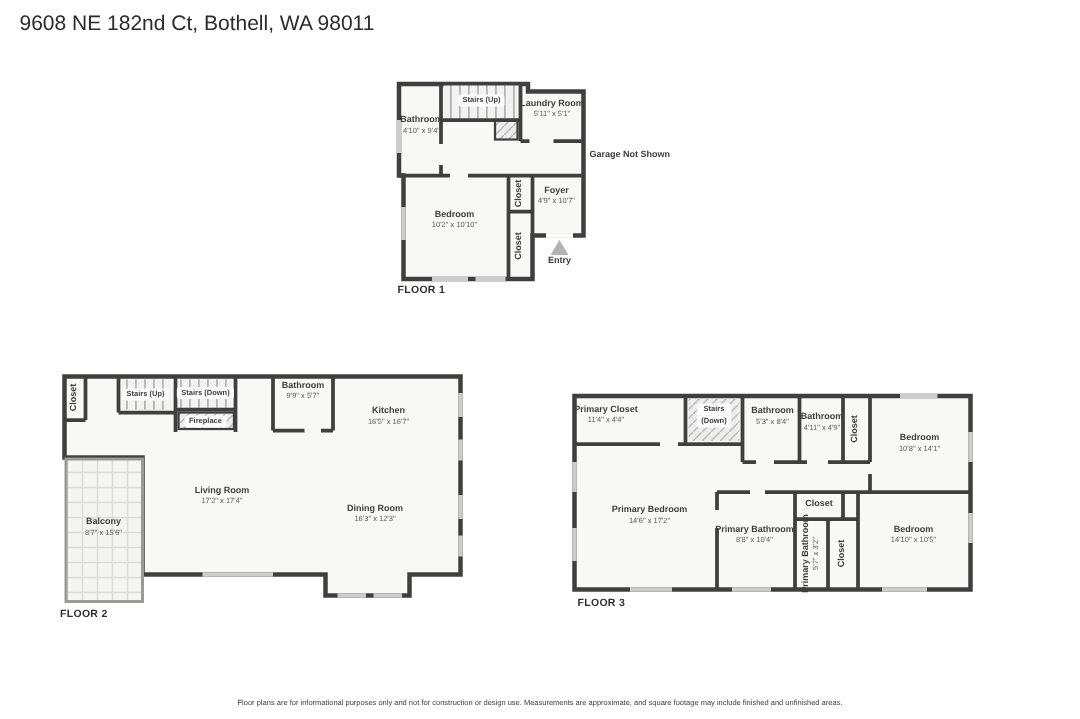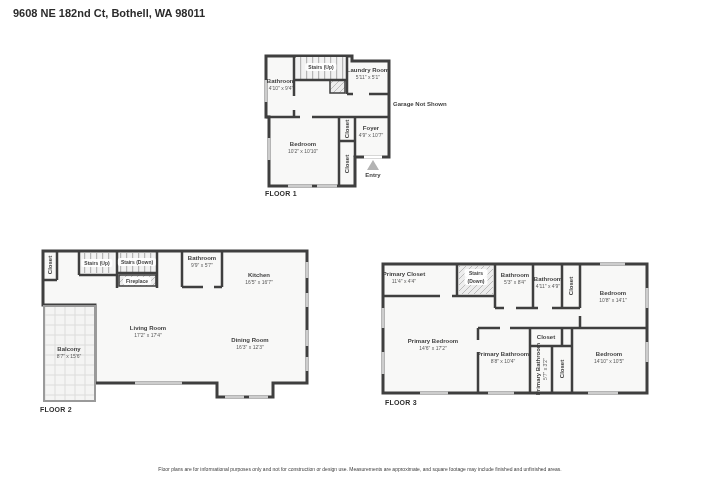--- a/index.html
+++ b/index.html
@@ -14,21 +14,21 @@
   .gap{stroke:#ffffff;stroke-width:3.2;fill:none;}
   .balcony{stroke:#9a9a9a;stroke-width:2;}
   .thin{stroke:#3f3f3f;stroke-width:1.5;}
   .lbl{position:absolute;transform:translate(-50%,-50%);text-align:center;color:#3e3e3e;z-index:2;}
   .lbl .nm{display:block;font-weight:bold;font-size:6px;line-height:7px;white-space:nowrap;}
   .lbl .dm{display:block;font-size:5px;line-height:6px;color:#5a5a5a;white-space:nowrap;}
   .vert{transform:translate(-50%,-50%) rotate(-90deg);}
   .pill .nm{background:rgba(255,255,255,.92);padding:1px 3px;border-radius:2px;font-size:5px;line-height:6px;}
   .anchor-left{transform:translate(0,-50%);text-align:left;}
   .floor-label{position:absolute;font-weight:bold;font-size:7px;color:#2e2e2e;letter-spacing:.2px;z-index:2;}
-  .title{position:absolute;left:13px;top:7px;font-size:11px;font-weight:bold;color:#2b2b2b;z-index:2;}
+  .title{position:absolute;left:13px;top:7px;font-size:14px;font-weight:normal;color:#2b2b2b;z-index:2;}
   .footer{position:absolute;top:466px;left:50%;transform:translateX(-50%);font-size:5px;color:#3c3c3c;white-space:nowrap;z-index:2;}
 </style>
 </head>
 <body>
 
 <svg class="plan" width="720" height="479" viewBox="0 0 720 479">
   <defs>
     <pattern id="treads" width="6" height="6" patternUnits="userSpaceOnUse">
       <rect width="6" height="6" fill="#f2f2f2"></rect>
       <rect width="1.2" height="6" fill="#b5b5b5"></rect>

